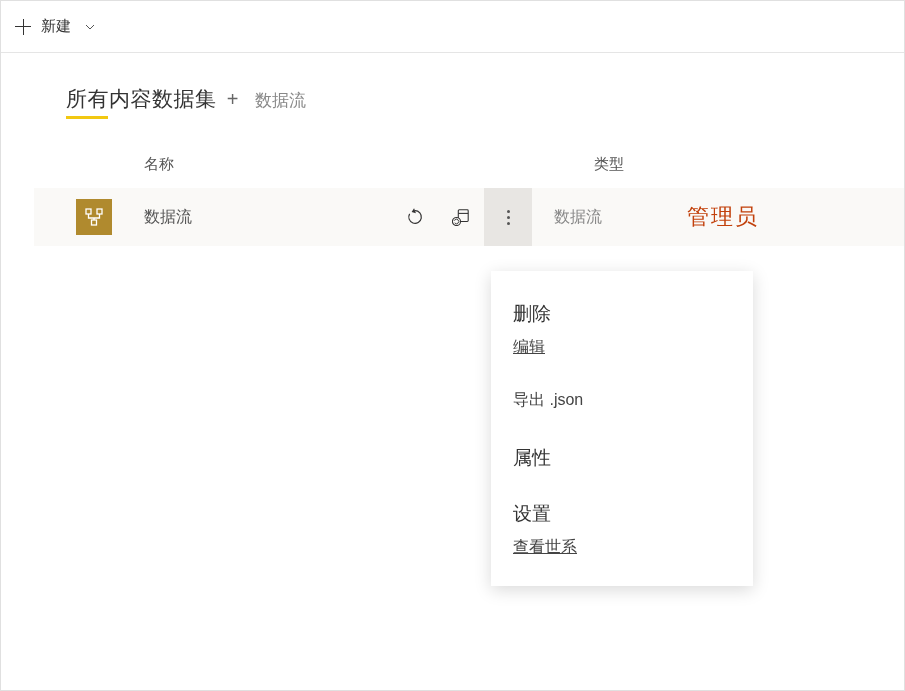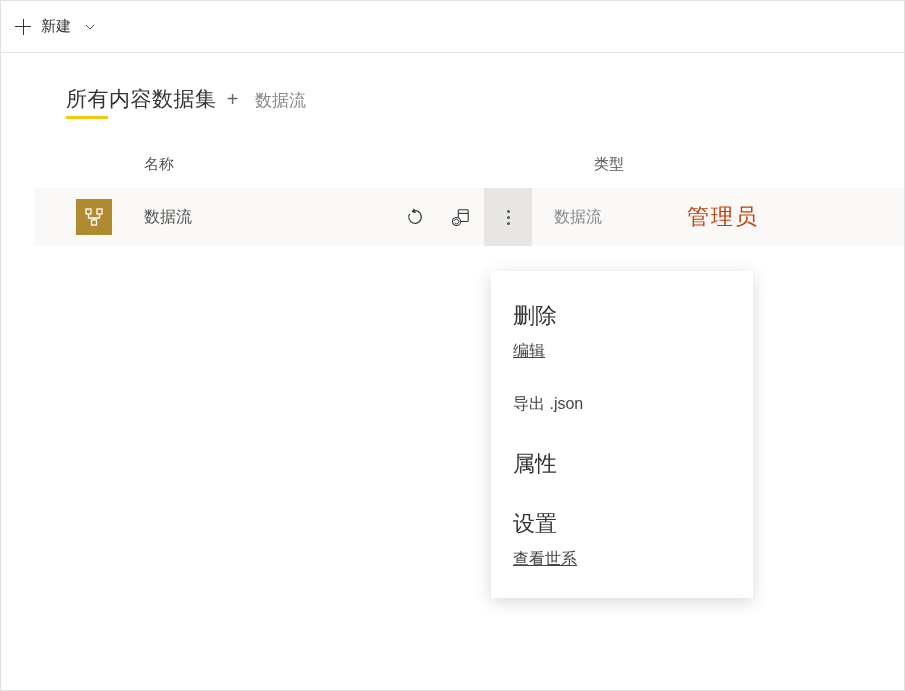--- a/index.html
+++ b/index.html
@@ -188,21 +188,21 @@
       box-shadow: 0 4px 16px rgba(0,0,0,0.15);
       padding: 18px 0;
     }
     .menu-item {
       padding: 10px 22px;
       font-size: 16px;
       color: #444;
       cursor: pointer;
     }
     .menu-item.large {
-      font-size: 22px;
+      font-size: 19px;
       color: #333;
       padding: 12px 22px 6px 22px;
     }
     .menu-item.large + .menu-item {
       padding-top: 4px;
       text-decoration: underline;
     }
     .menu-spacer {
       height: 12px;
     }

